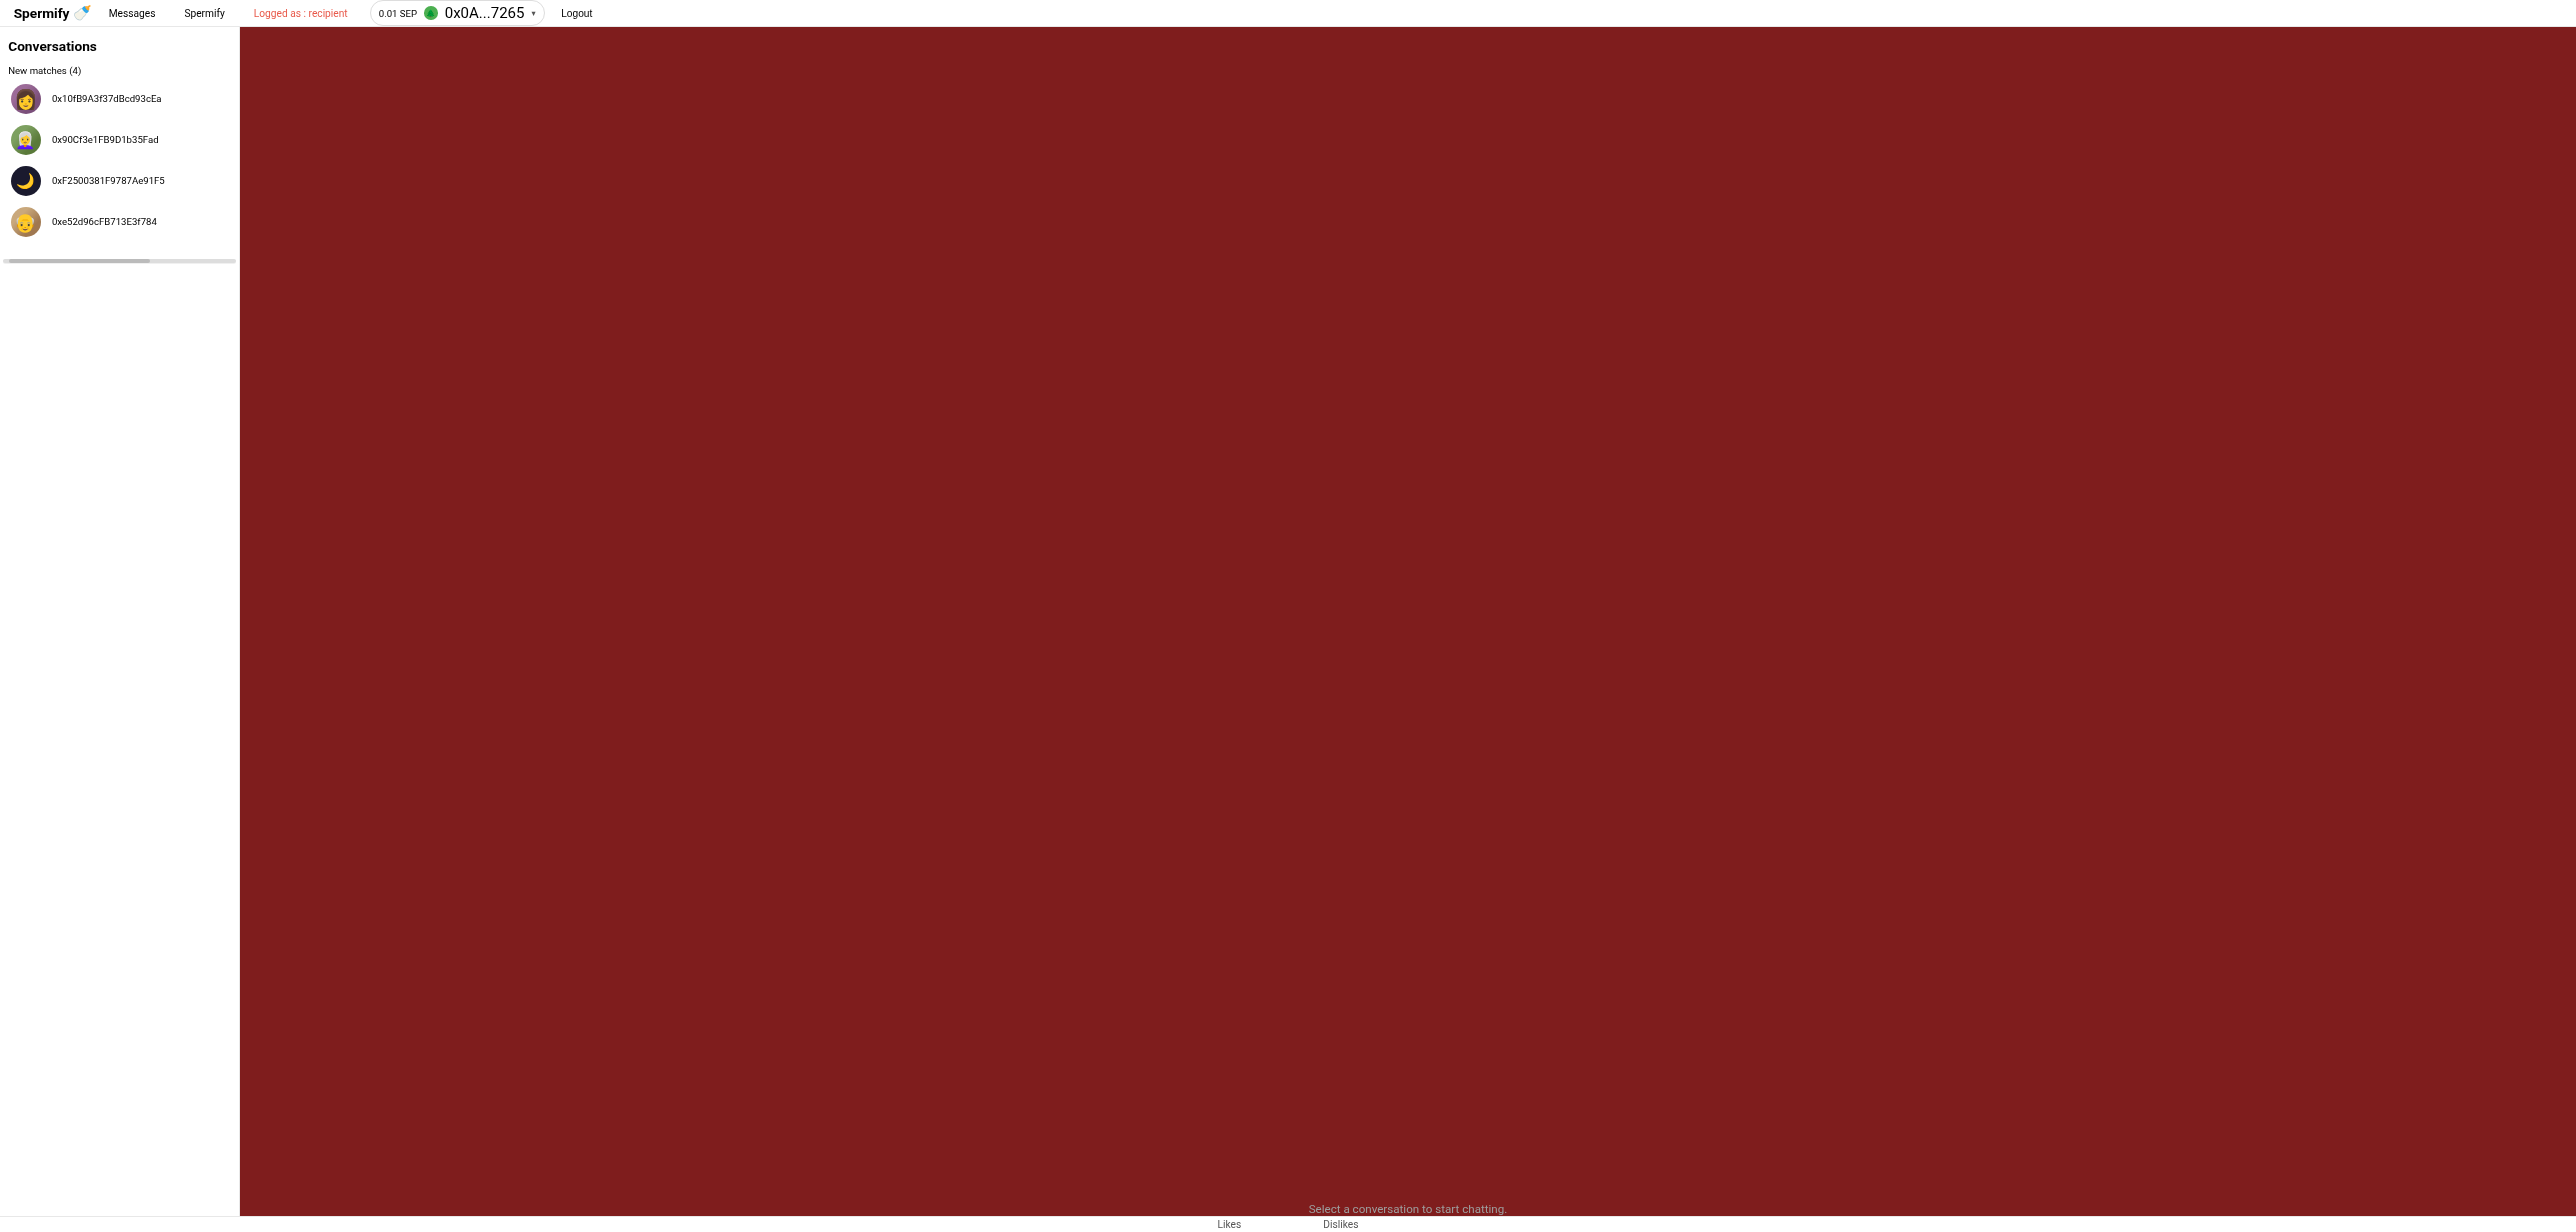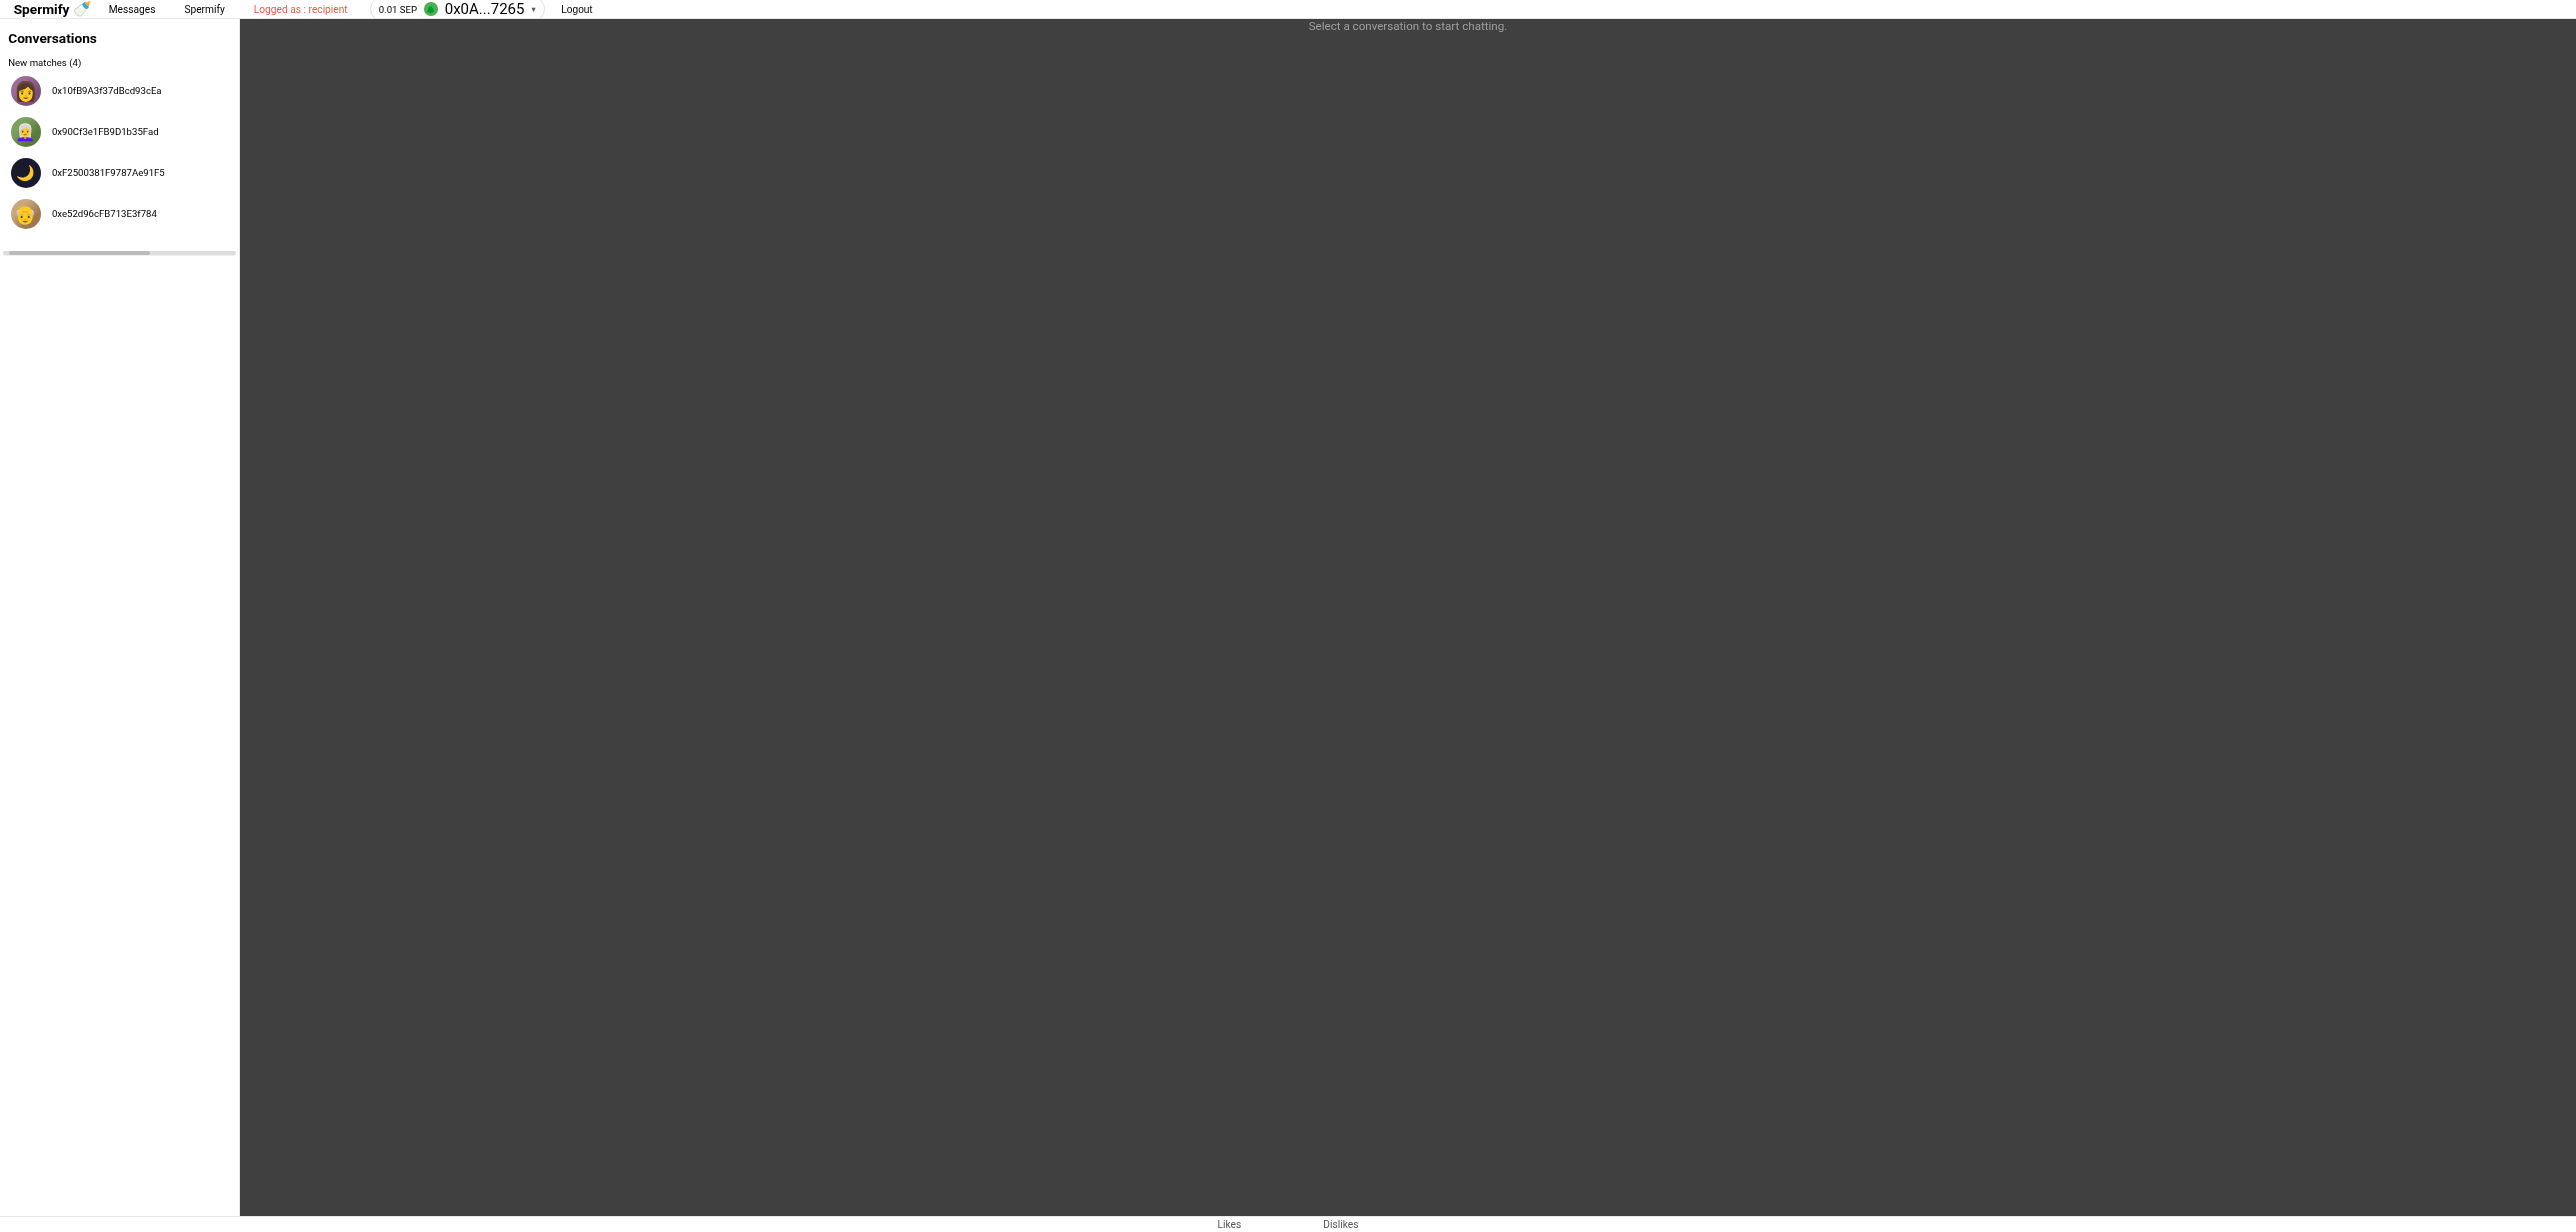--- a/index.html
+++ b/index.html
@@ -16,21 +16,21 @@
       display: flex;
       flex-direction: column;
       overflow: hidden;
     }
 
     
     .header {
       display: flex;
       align-items: center;
       padding: 0 13.7px;
-      height: 19px;
+      height: 27px;
       border-bottom: 0.7px solid #e8e8e8;
       gap: 16.4px;
       flex-shrink: 0;
     }
 
     .header-logo {
       display: flex;
       align-items: center;
       gap: 4.1px;
       font-size: 13.7px;
@@ -188,23 +188,23 @@
       background: #bbb;
       border-radius: 2px;
       position: absolute;
       left: 6.8px;
     }
 
     
     .chat-area {
       flex: 1;
       display: flex;
-      align-items: flex-start;
+      align-items: flex-end;
       justify-content: center;
-      background: #404040;
+      background: #7f1d1d;
     }
 
     .empty-chat-message {
       font-size: 11.6px;
       color: #9e9e9e;
     }
 
     
     .bottom-bar {
       height: 16px;

